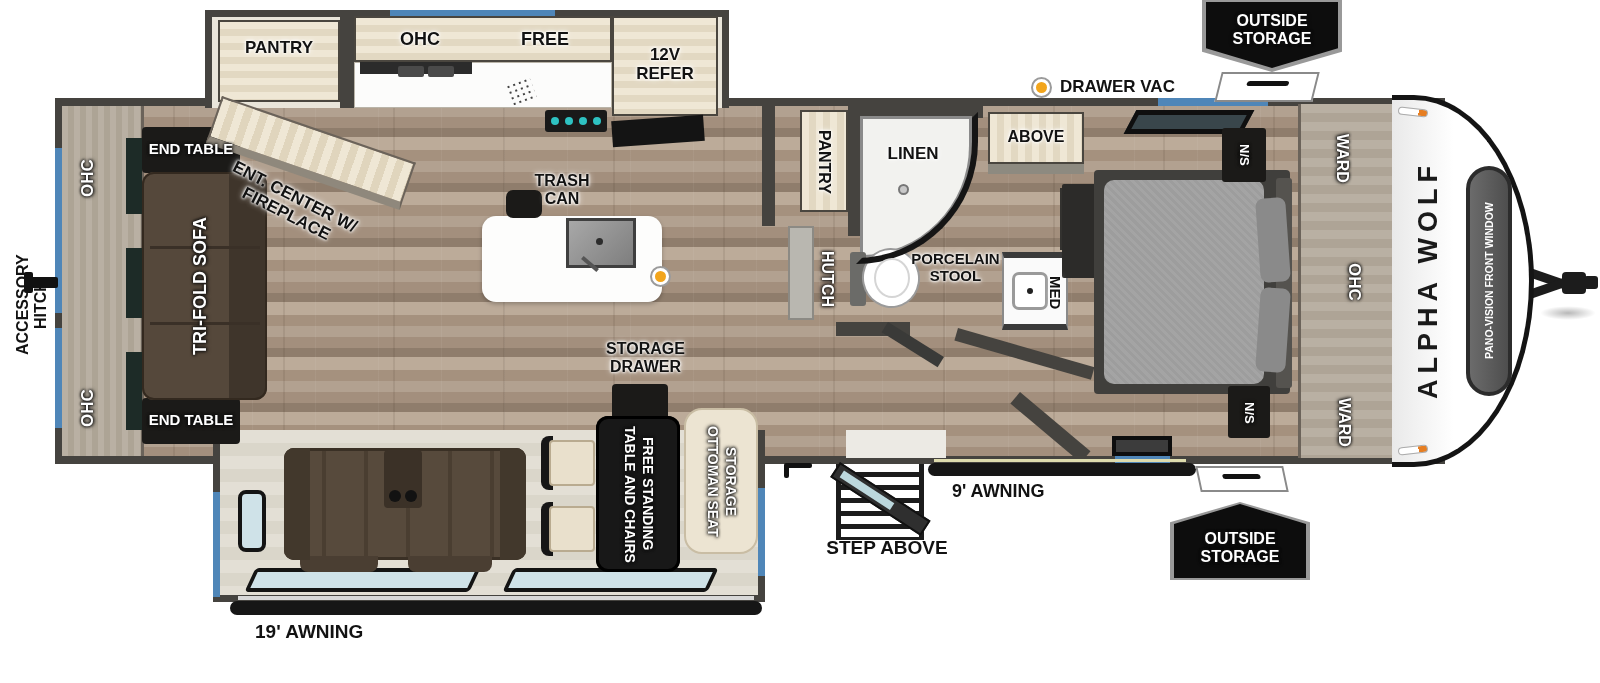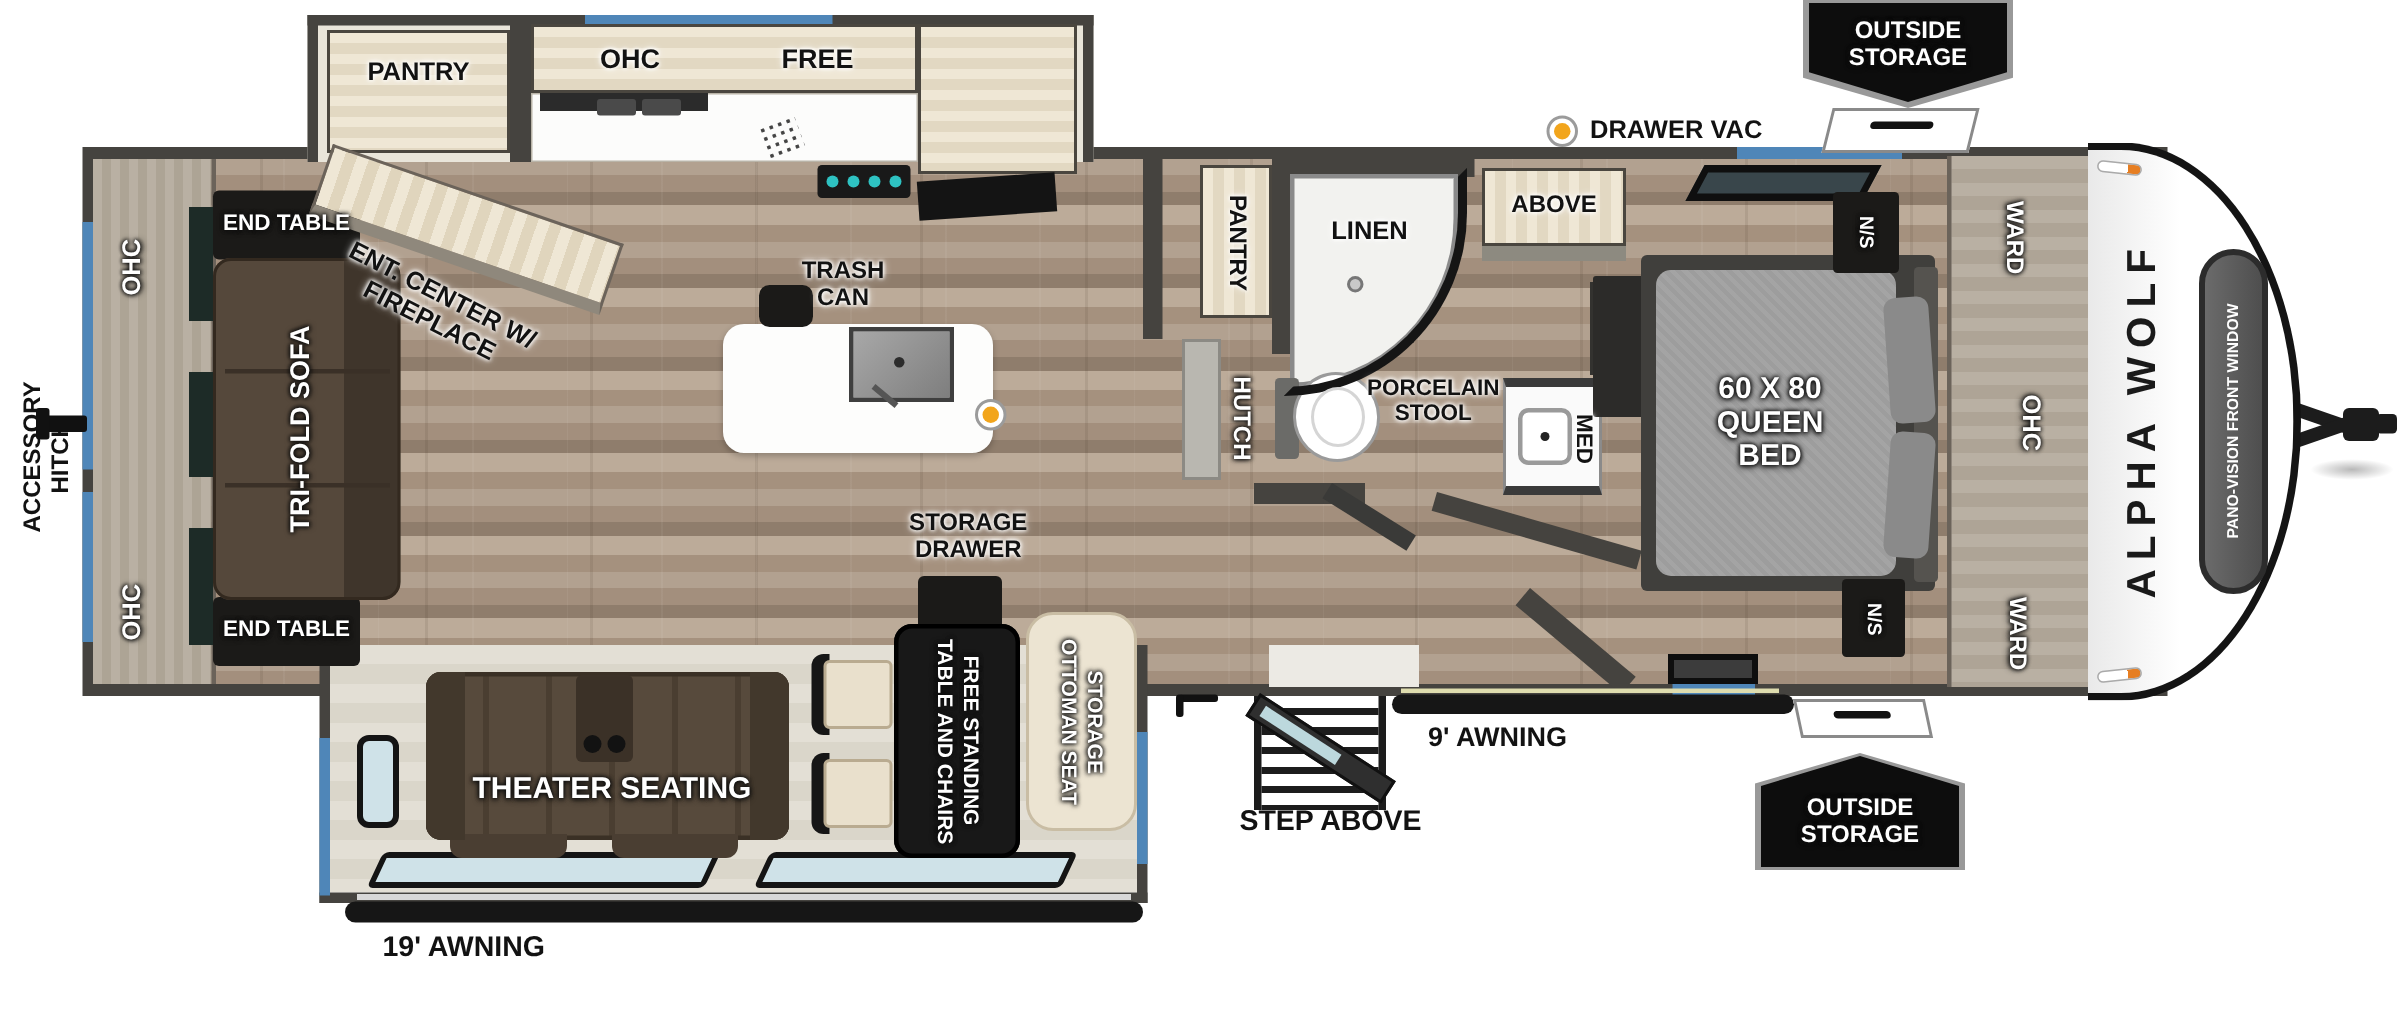--- a/index.html
+++ b/index.html
@@ -60,20 +60,21 @@
   <div class="a" style="left:428px;top:66px;width:26px;height:11px;background:#4a4a4a;border-radius:2px;z-index:6;"></div>
   <div class="a" style="left:508px;top:80px;width:26px;height:24px;background:radial-gradient(#444 1.2px,transparent 1.5px);background-size:6px 6px;transform:rotate(-20deg);z-index:6;"></div>
   <div class="a" style="left:545px;top:110px;width:62px;height:22px;background:#191919;border-radius:3px;z-index:6;display:flex;align-items:center;justify-content:space-evenly;">
     <span style="width:8px;height:8px;border-radius:50%;background:#2ec2c2;"></span>
     <span style="width:8px;height:8px;border-radius:50%;background:#2ec2c2;"></span>
     <span style="width:8px;height:8px;border-radius:50%;background:#2ec2c2;"></span>
     <span style="width:8px;height:8px;border-radius:50%;background:#2ec2c2;"></span>
   </div>
 
   <div class="a creamH" style="left:612px;top:16px;width:106px;height:100px;z-index:5;"></div>
+  <div class="a flex lblB" style="left:622px;top:36px;width:86px;height:56px;font-size:17px;z-index:6;">12V REFER</div>
   <div class="a" style="left:612px;top:118px;width:92px;height:26px;background:#141414;transform:rotate(-4deg);z-index:6;"></div>
 
   <div class="a graywood" style="left:62px;top:106px;width:82px;height:350px;border-right:3px solid #6b635a;z-index:4;"></div>
   <div class="a" style="left:126px;top:138px;width:16px;height:76px;background:#1d2b27;z-index:5;"></div>
   <div class="a" style="left:126px;top:248px;width:16px;height:70px;background:#1d2b27;z-index:5;"></div>
   <div class="a" style="left:126px;top:352px;width:16px;height:78px;background:#1d2b27;z-index:5;"></div>
   <div class="a flex lblW vrt180 nowrap" style="left:72px;top:146px;width:32px;height:64px;font-size:17px;z-index:6;">OHC</div>
   <div class="a flex lblW vrt180 nowrap" style="left:72px;top:376px;width:32px;height:64px;font-size:17px;z-index:6;">OHC</div>
 
   <div class="a blk" style="left:142px;top:127px;width:98px;height:46px;z-index:5;"></div>
@@ -111,21 +112,20 @@
   <div class="a" style="left:284px;top:448px;width:242px;height:112px;border-radius:10px;z-index:5;
        background:repeating-linear-gradient(90deg,#574a3c 0 38px,#4a3e31 38px 42px);box-shadow:inset 0 0 0 3px #3a3025;"></div>
   <div class="a" style="left:284px;top:448px;width:26px;height:112px;background:#42382c;border-radius:10px 0 0 10px;z-index:6;"></div>
   <div class="a" style="left:500px;top:448px;width:26px;height:112px;background:#42382c;border-radius:0 10px 10px 0;z-index:6;"></div>
   <div class="a" style="left:384px;top:450px;width:38px;height:58px;background:#3b3127;border-radius:4px;z-index:6;display:flex;align-items:flex-end;justify-content:space-evenly;padding-bottom:6px;">
     <span style="width:12px;height:12px;border-radius:50%;background:#121212;"></span>
     <span style="width:12px;height:12px;border-radius:50%;background:#121212;"></span>
   </div>
   <div class="a" style="left:300px;top:556px;width:78px;height:16px;background:#4a3e32;border-radius:0 0 8px 8px;z-index:5;"></div>
   <div class="a" style="left:408px;top:556px;width:84px;height:16px;background:#4a3e32;border-radius:0 0 8px 8px;z-index:5;"></div>
-  <div class="a flex lblW" style="left:296px;top:512px;width:224px;height:28px;font-size:20px;z-index:6;">THEATER SEATING</div>
 
   <div class="a flex lblB" style="left:598px;top:336px;width:95px;height:44px;font-size:16px;z-index:6;">STORAGE DRAWER</div>
   <div class="a blk" style="left:612px;top:384px;width:56px;height:36px;z-index:5;"></div>
 
   <div class="a" style="left:541px;top:436px;width:12px;height:54px;background:#161616;border-radius:8px 0 0 8px;z-index:5;"></div>
   <div class="a" style="left:549px;top:440px;width:46px;height:46px;background:#e9e0cc;border:2px solid #b9ab90;border-radius:4px;z-index:5;"></div>
   <div class="a" style="left:541px;top:502px;width:12px;height:54px;background:#161616;border-radius:8px 0 0 8px;z-index:5;"></div>
   <div class="a" style="left:549px;top:506px;width:46px;height:46px;background:#e9e0cc;border:2px solid #b9ab90;border-radius:4px;z-index:5;"></div>
 
   <div class="a" style="left:596px;top:416px;width:84px;height:156px;background:#181818;border-radius:12px;box-shadow:inset 0 0 0 3px #000;z-index:6;"></div>
@@ -167,21 +167,20 @@
   <div class="a" style="left:1060px;top:188px;width:38px;height:62px;background:#33322f;z-index:5;"></div>
   <div class="a wall" style="left:1020px;top:392px;width:92px;height:15px;transform:rotate(40deg);transform-origin:left top;z-index:5;"></div>
 
   <div class="a" style="left:1062px;top:184px;width:42px;height:94px;background:#2c2b29;border-radius:2px;z-index:5;"></div>
   <div class="a" style="left:1094px;top:170px;width:196px;height:224px;background:#403f3c;border-radius:4px;z-index:5;"></div>
   <div class="a" style="left:1276px;top:178px;width:16px;height:210px;background:#55534f;border-radius:3px;z-index:6;"></div>
   <div class="a" style="left:1104px;top:180px;width:160px;height:204px;border-radius:10px;z-index:6;
        background:repeating-linear-gradient(45deg,rgba(255,255,255,.07) 0 3px,rgba(0,0,0,0) 3px 6px),#9d9d9d;"></div>
   <div class="a" style="left:1258px;top:198px;width:30px;height:84px;background:#8a8a8a;border-radius:8px;transform:rotate(-4deg);z-index:7;"></div>
   <div class="a" style="left:1258px;top:288px;width:30px;height:84px;background:#8a8a8a;border-radius:8px;transform:rotate(4deg);z-index:7;"></div>
-  <div class="a flex lblW" style="left:1128px;top:246px;width:104px;height:72px;font-size:20px;z-index:8;">60 X 80 QUEEN BED</div>
 
   <div class="a blk" style="left:1222px;top:128px;width:44px;height:54px;border-radius:3px;z-index:6;"></div>
   <div class="a flex lblW vrt nowrap" style="left:1232px;top:132px;width:24px;height:46px;font-size:13px;z-index:7;">N/S</div>
   <div class="a blk" style="left:1228px;top:386px;width:42px;height:52px;border-radius:3px;z-index:6;"></div>
   <div class="a flex lblW vrt nowrap" style="left:1237px;top:390px;width:24px;height:46px;font-size:13px;z-index:7;">N/S</div>
 
   <div class="a" style="left:1298px;top:104px;width:100px;height:354px;border-left:3px solid #6b635a;z-index:5;
        background:repeating-linear-gradient(180deg,#b9b0a3 0 9px,#aea496 9px 18px),#b4aa9d;"></div>
   <div class="a flex lblW vrt nowrap" style="left:1328px;top:126px;width:28px;height:64px;font-size:16px;z-index:6;">WARD</div>
   <div class="a flex lblW vrt nowrap" style="left:1340px;top:250px;width:28px;height:64px;font-size:17px;z-index:6;">OHC</div>

